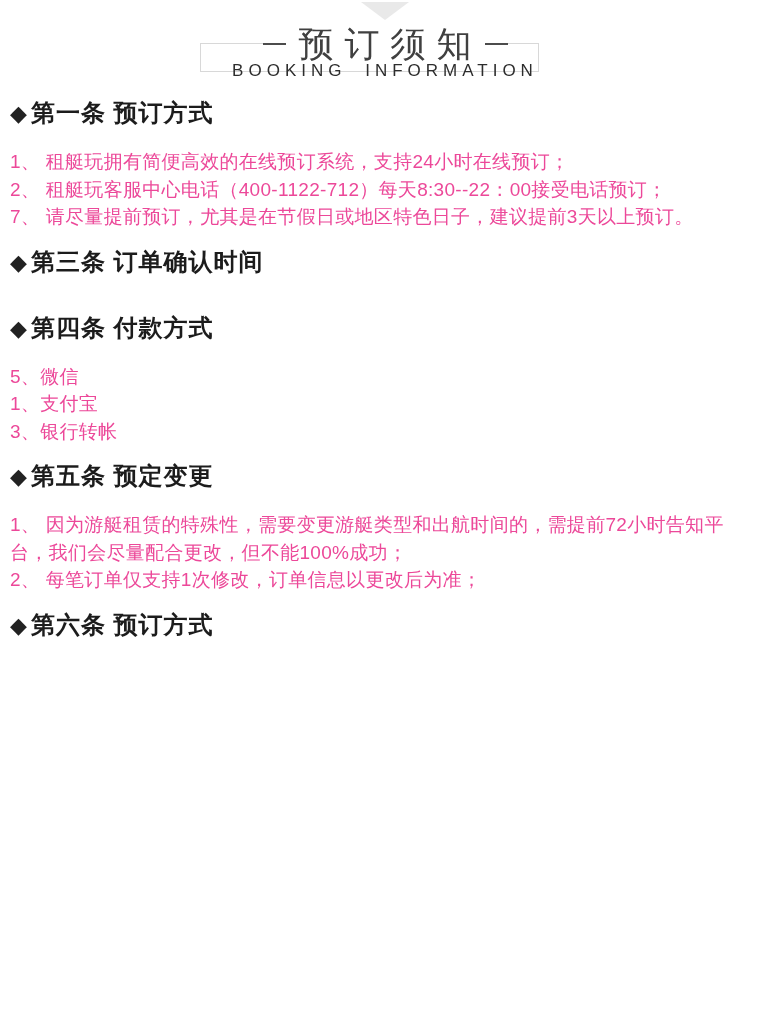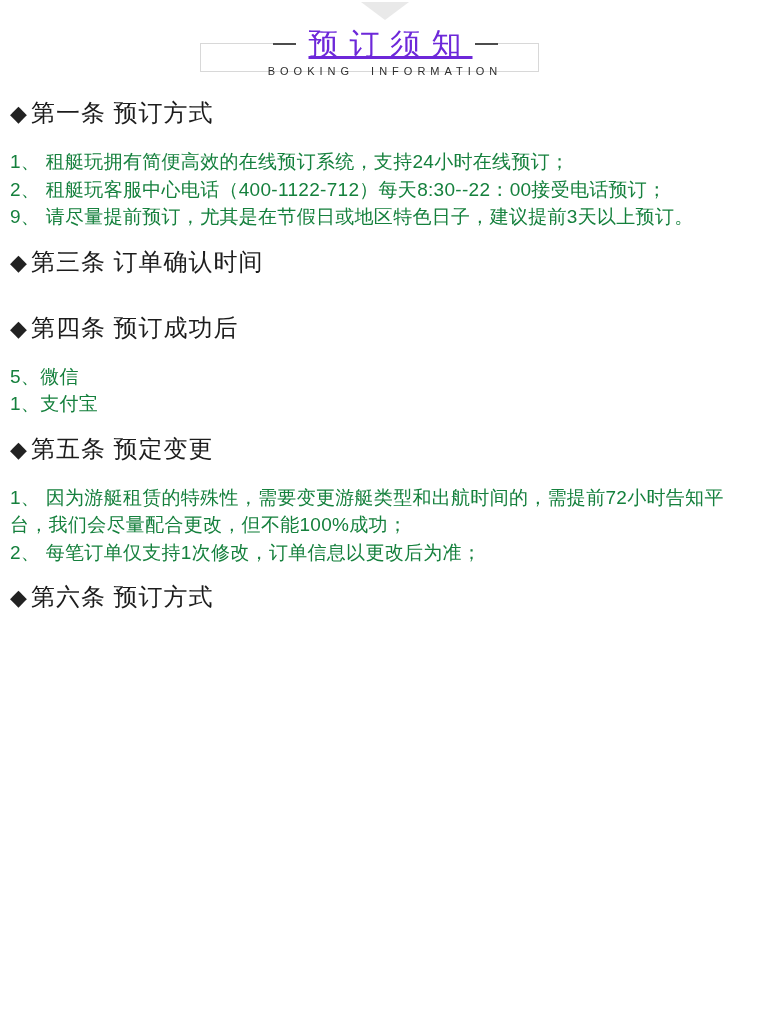--- a/index.html
+++ b/index.html
@@ -24,46 +24,45 @@
     width: 337px; height: 27px;
     border: 1px solid #d8d8d8;
   }
   .title-row {
     position: absolute; top: 26px; left: 0; width: 100%;
     display: flex; justify-content: center; align-items: center;
     z-index: 2;
   }
   .dash { width: 23px; height: 2px; background: #4c4c4c; flex: none; }
   .title-text {
-    font-size: 30px; line-height: 36px; font-weight: 500;
-    color: #6d28d9; letter-spacing: 11px;
+    font-size: 35px; line-height: 36px; font-weight: 500;
+    color: #404040; letter-spacing: 11px;
     background: #ffffff; padding: 0 2px 0 13px;
     white-space: nowrap;
-    text-decoration: underline;
   }
   .subtitle {
     position: absolute; top: 64px; left: 0; width: 100%;
     text-align: center; z-index: 2;
-    font-size: 11px; line-height: 14px;
+    font-size: 17px; line-height: 14px;
     letter-spacing: 5px; word-spacing: 9px;
     color: #2d2d2d; white-space: nowrap;
   }
   
   .content { padding: 0 10px 40px 10px; }
   .section { padding-top: 18px; }
   .section-heading {
     margin: 0 0 21px 0;
     font-size: 24px; line-height: 26px;
-    font-weight: normal; color: #1c1c1c;
+    font-weight: bold; color: #1c1c1c;
     letter-spacing: 1px;
   }
   .diamond { font-size: 22px; margin-right: 3px; color: #222222; }
   .line {
     font-size: 19px; line-height: 27.5px;
-    color: #15803d; letter-spacing: 0.3px;
+    color: #ec4899; letter-spacing: 0.3px;
   }
 </style>
 </head>
 <body>
 
 <div class="header">
   <div class="tri"></div>
   <div class="tbox"></div>
   <div class="title-row">
     <span class="dash"></span>
@@ -74,38 +73,39 @@
 </div>
 
 <div class="content">
   <div class="section">
     <h2 class="section-heading">
       <span class="diamond">◆</span><span>第一条 预订方式</span>
     </h2>
     <div class="section-body">
         <div class="line">1、 租艇玩拥有简便高效的在线预订系统，支持24小时在线预订；</div>
         <div class="line">2、 租艇玩客服中心电话（400-1122-712）每天8:30--22：00接受电话预订；</div>
-        <div class="line">9、 请尽量提前预订，尤其是在节假日或地区特色日子，建议提前3天以上预订。</div>
+        <div class="line">7、 请尽量提前预订，尤其是在节假日或地区特色日子，建议提前3天以上预订。</div>
       </div>
   </div>
 
 
   <div class="section">
     <h2 class="section-heading">
       <span class="diamond">◆</span><span>第三条 订单确认时间</span>
     </h2>
   </div>
 
   <div class="section">
     <h2 class="section-heading">
-      <span class="diamond">◆</span><span>第四条 预订成功后</span>
+      <span class="diamond">◆</span><span>第四条 付款方式</span>
     </h2>
     <div class="section-body">
         <div class="line">5、微信</div>
         <div class="line">1、支付宝</div>
+        <div class="line">3、银行转帐</div>
       </div>
   </div>
 
   <div class="section">
     <h2 class="section-heading">
       <span class="diamond">◆</span><span>第五条 预定变更</span>
     </h2>
     <div class="section-body">
         <div class="line">1、 因为游艇租赁的特殊性，需要变更游艇类型和出航时间的，需提前72小时告知平台，我们会尽量配合更改，但不能100%成功；</div>
         <div class="line">2、 每笔订单仅支持1次修改，订单信息以更改后为准；</div>

